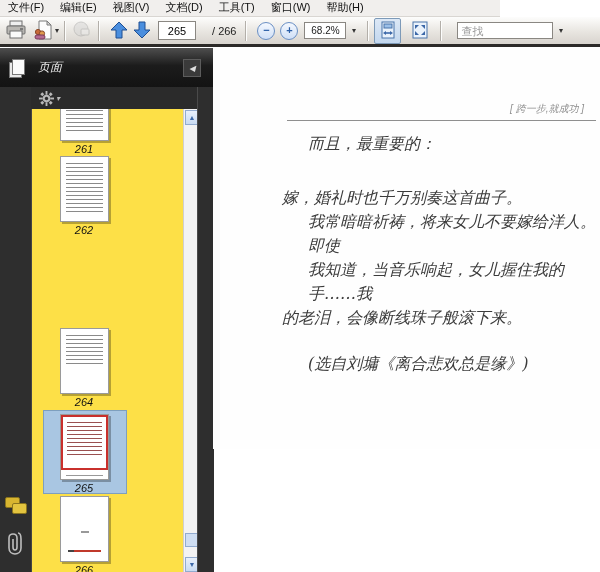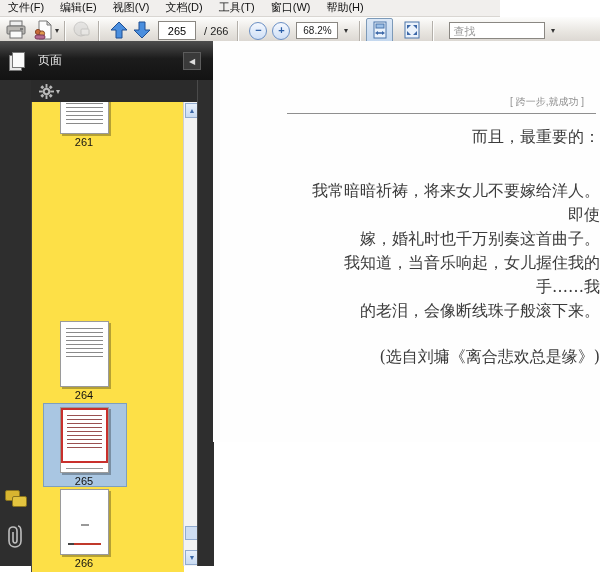--- a/index.html
+++ b/index.html
@@ -15,37 +15,37 @@
   
   .toolbar{position:absolute;left:0;top:17px;width:600px;height:27px;
            background:linear-gradient(#fdfdfc,#e8e5e0 55%,#d8d4ce);
            display:flex;align-items:center;font-size:11px;color:#222;}
   .darkedge{position:absolute;left:0;top:44px;width:600px;height:3px;background:#2c2a28;}
   .tb-sep{width:1px;height:20px;background:#b3afa9;border-right:1px solid #fdfdfc;margin:0 5px;}
   .tb-btn{display:flex;align-items:center;justify-content:center;height:24px;border-radius:2px;}
   .caret{font-size:8px;color:#333;margin-left:2px;}
   .pg-input{width:32px;height:15px;border:1px solid #8a8782;background:#fff;
             font-size:11px;text-align:center;font-family:"Liberation Sans",sans-serif;}
-  .slash-total{margin-left:8px;text-align:right;}
+  .slash-total{margin-left:16px;text-align:right;}
   .zoom-circle{width:16px;height:16px;border-radius:50%;margin-left:5px;
                background:linear-gradient(#f4f8fe,#cfdff6);border:1px solid #6a8fc4;
                color:#2c5fa8;font-weight:bold;font-size:11px;line-height:14px;
                text-align:center;}
   .zoom-box{width:40px;height:15px;border:1px solid #8a8782;background:#fff;
             font-size:10px;display:flex;align-items:center;justify-content:center;margin-left:6px;}
   .zoom-caret-btn{width:13px;height:17px;display:flex;align-items:center;justify-content:center;}
   .fit-btn{width:25px;height:24px;display:flex;align-items:center;justify-content:center;border-radius:2px;}
   .fit-btn.pressed{background:linear-gradient(#dce8f6,#c3d7ee);border:1px solid #7d9ab8;}
   .search-box{width:88px;height:15px;border:1px solid #8a8782;background:#fff;
               margin-left:10px;font-size:11px;padding:0 3px;color:#333;
               font-family:"Liberation Sans",sans-serif;}
   .search-box::placeholder{color:#9a9a9a;}
 
   
-  .content{position:absolute;left:0;top:41px;width:600px;height:525px;background:#fff;}
+  .content{position:absolute;left:0;top:48px;width:600px;height:525px;background:#fff;font-style:italic;}
 
   .rail{position:absolute;left:0;top:0;width:31px;height:525px;background:#2e2e2e;}
   .sb-header{position:absolute;left:0;top:0;width:213px;height:39px;
              background:linear-gradient(#4e4e4e,#1c1c1c 45%,#131313);
              display:flex;align-items:center;z-index:3;}
   .sb-title{color:#e8e8e8;font-size:12px;margin-left:14px;}
   .collapse-btn{position:absolute;right:12px;top:11px;width:16px;height:16px;
                 background:#3a3a3a;border:1px solid #5c5c5c;color:#ddd;font-size:8px;
                 display:flex;align-items:center;justify-content:center;}
   .pages-glyph{position:relative;width:15px;height:18px;margin-left:9px;}
@@ -94,21 +94,21 @@
   
   .docpage{position:absolute;left:213px;top:0;width:387px;height:401px;background:#fefefe;}
   .doc-header{position:absolute;top:54px;right:16px;font-size:10px;color:#8f8f8f;
               font-family:"Liberation Sans",sans-serif;}
   .doc-rule{position:absolute;top:72px;left:74px;right:4px;border-top:1px solid #8f8f8f;}
   .doc-body{position:absolute;top:84px;left:69px;right:0;
             font-family:"DejaVu Serif",serif;font-size:16px;line-height:24px;color:#3b3b3b;}
   .doc-body p{margin:0;}
   .doc-body .stanza1{margin-bottom:30px;}
   .doc-body .stanza2{margin-bottom:22px;}
-  .line{display:block;text-align:right;}
+  .line{display:block;}
   .ind{padding-left:26px;}
 
   
   .comments-icon{position:absolute;left:5px;top:449px;width:22px;height:18px;}
   .comments-icon i{position:absolute;background:#d8b530;border:1px solid #8a741e;border-radius:2px;}
   .comments-icon i:nth-child(1){left:0;top:0;width:13px;height:9px;}
   .comments-icon i:nth-child(2){left:7px;top:6px;width:13px;height:9px;background:#e3c43f;}
   .paperclip-icon{position:absolute;left:7px;top:482px;color:#bdbdbd;font-size:20px;
                   transform:rotate(0deg);}
 </style>
@@ -273,20 +273,26 @@
 
     <div class="thumb-panel">
 
       <div class="thumb-item" style="top:-34px">
         <div class="thumb-page">
             <div class="thumb-lines"></div>
           </div>
         <div class="thumb-label">261</div>
       </div>
 
+      <div class="thumb-item" style="top:47px">
+        <div class="thumb-page">
+            <div class="thumb-lines"></div>
+          </div>
+        <div class="thumb-label">262</div>
+      </div>
 
 
       <div class="thumb-item" style="top:219px">
         <div class="thumb-page">
             <div class="thumb-lines short"></div>
           </div>
         <div class="thumb-label">264</div>
       </div>
 
       <div class="thumb-item selected" style="top:305px">
@@ -318,22 +324,22 @@
     <div class="splitter"></div>
 
     <div class="docpage">
       <div class="doc-header">[ 跨一步,就成功 ]</div>
       <div class="doc-rule"></div>
       <div class="doc-body">
         <p class="stanza1">
           <span class="line ind">而且，最重要的：</span>
         </p>
         <p class="stanza2">
+          <span class="line">嫁，婚礼时也千万别奏这首曲子。</span>
           <span class="line ind">我常暗暗祈祷，将来女儿不要嫁给洋人。即使</span>
-          <span class="line">嫁，婚礼时也千万别奏这首曲子。</span>
           <span class="line ind">我知道，当音乐响起，女儿握住我的手……我</span>
           <span class="line">的老泪，会像断线珠子般滚下来。</span>
         </p>
         <p>
           <span class="line ind">(选自刘墉《离合悲欢总是缘》)</span>
         </p>
       </div>
     </div>
 
   </div>

